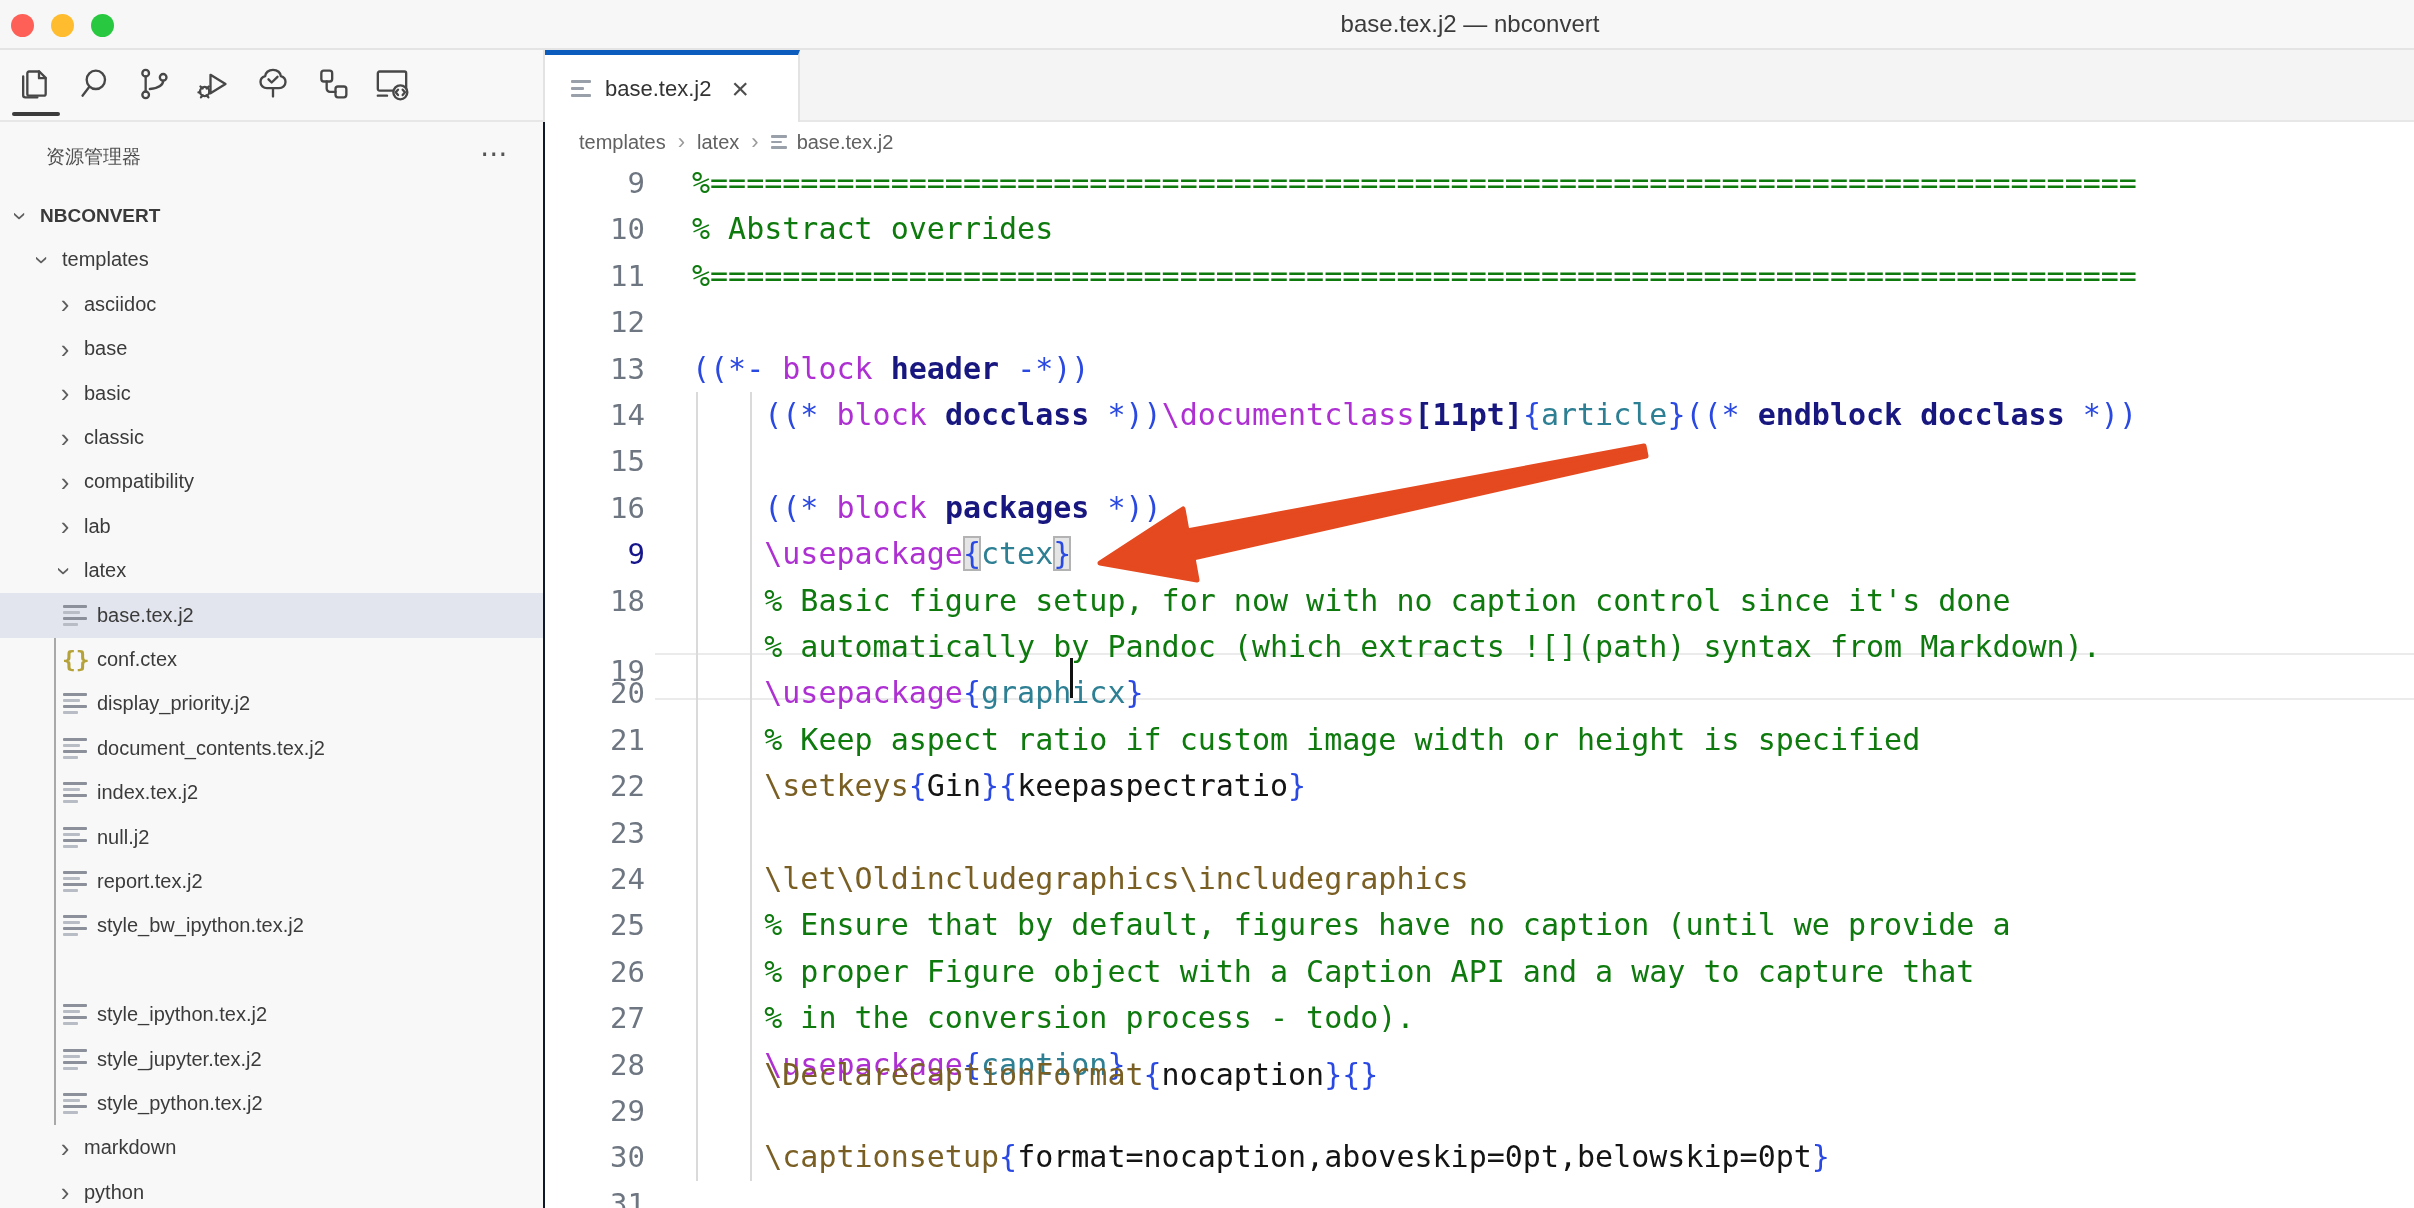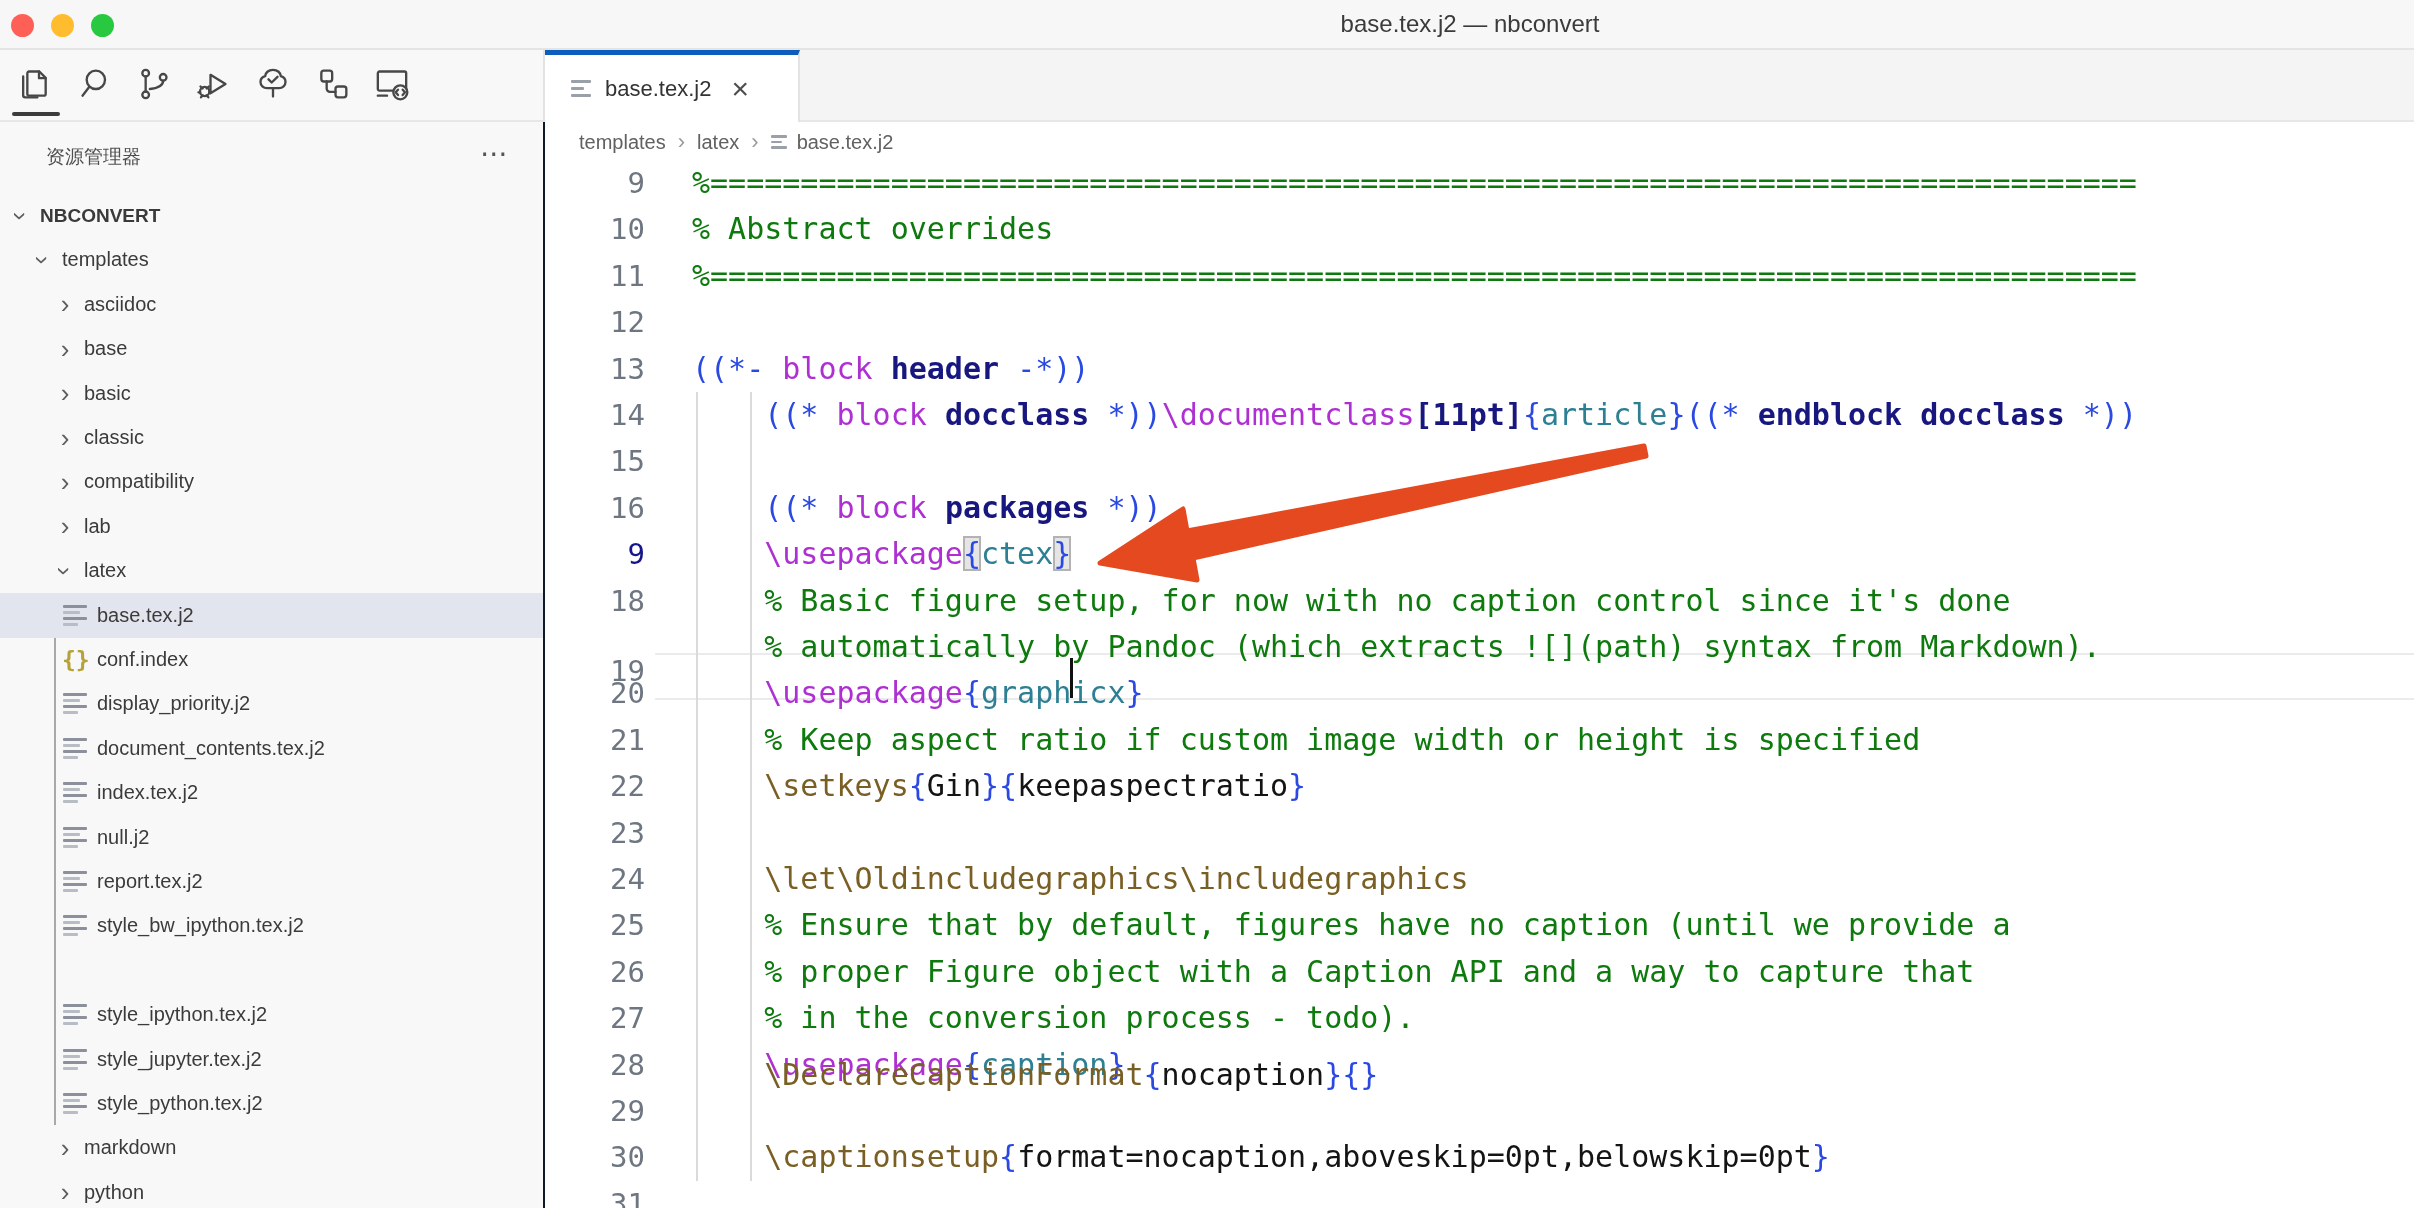--- a/index.html
+++ b/index.html
@@ -214,21 +214,21 @@
           <span class="ficon" style="left:63px">
             <i></i>
             <i></i>
             <i></i>
             <i></i>
           </span>
           <span class="lbl" style="left:97px">base.tex.j2</span>
         </div>
         <div class="tree-row" style="top: 444px;">
           <span class="jicon" style="left:62px">{}</span>
-          <span class="lbl" style="left:97px">conf.index</span>
+          <span class="lbl" style="left:97px">conf.ctex</span>
         </div>
         <div class="tree-row" style="top: 488.4px;">
           <span class="ficon" style="left:63px">
             <i></i>
             <i></i>
             <i></i>
             <i></i>
           </span>
           <span class="lbl" style="left:97px">display_priority.j2</span>
         </div>

